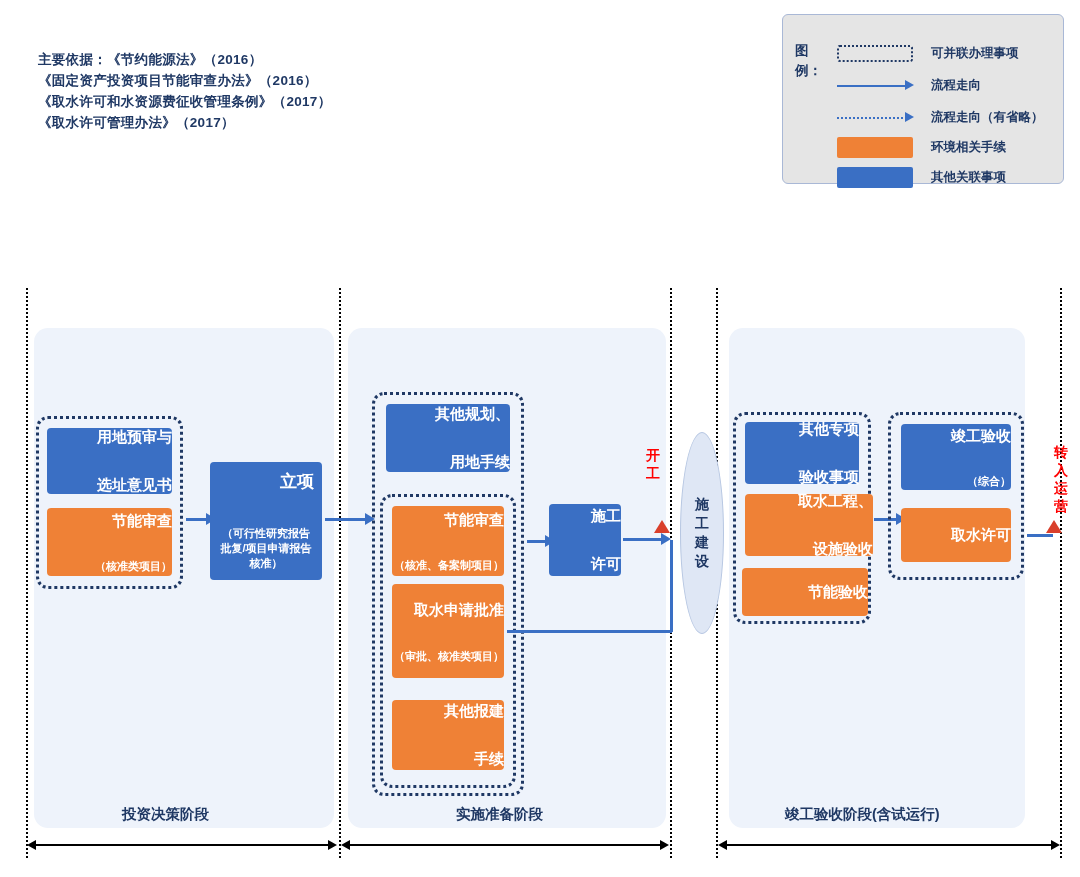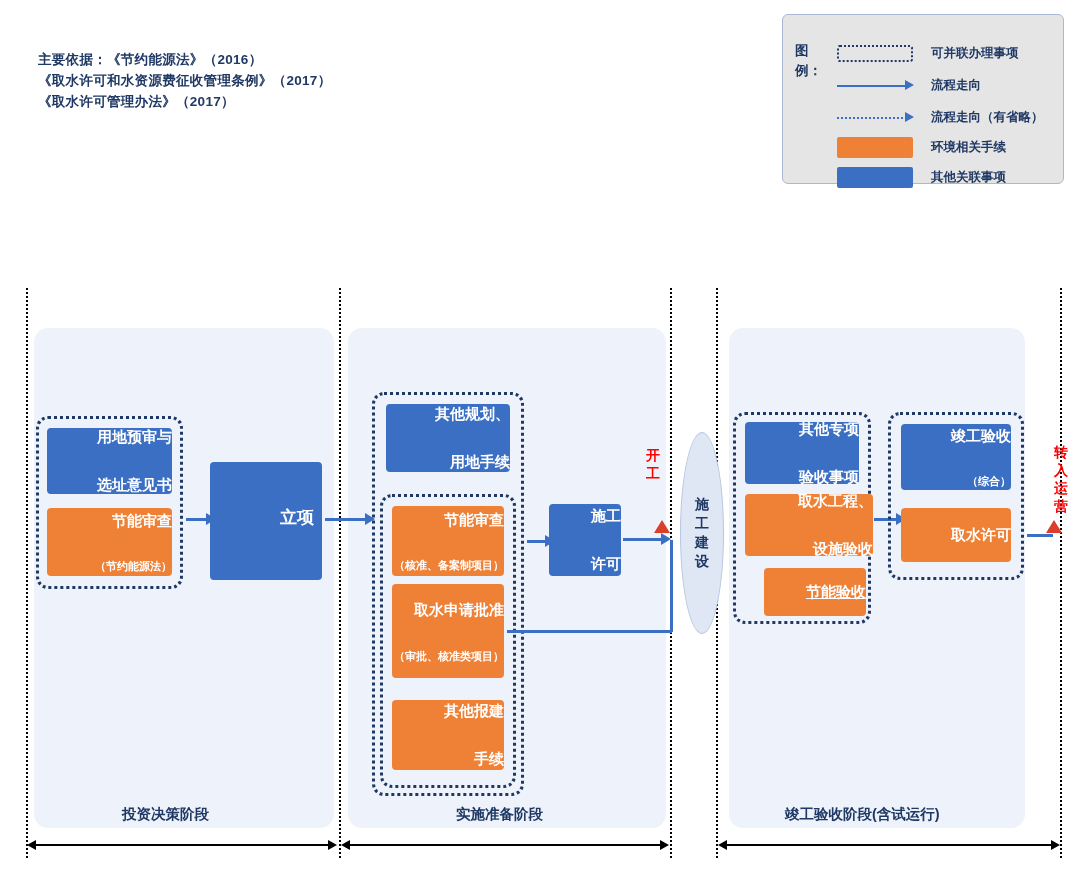--- a/index.html
+++ b/index.html
@@ -112,20 +112,21 @@
   .phaselbl{
     position:absolute;font-size:14.5px;color:#1f3864;font-weight:bold;white-space:nowrap;
   }
 </style>
 </head>
 <body>
 
 <div class="abs" id="notes">
   <div class="gap"></div>
   <div class="line">主要依据：《节约能源法》（2016）</div>
+  <div class="line">《固定资产投资项目节能审查办法》（2016）</div>
   <div class="line">《取水许可和水资源费征收管理条例》（2017）</div>
   <div class="line">《取水许可管理办法》（2017）</div>
 </div>
 
 <div class="abs" id="legend">
   <div class="title">图例：</div>
 
   <div class="lg-row" style="top:26px;">
     <div class="lg-sym">
         <div class="dashbox"></div>
@@ -176,28 +177,29 @@
 
 <div class="dgroup" style="left:36px;top:416px;width:147px;height:173px;"></div>
 
 <div class="node blue" style="left:47px;top:428px;width:125px;height:66px;">
   <div class="t1">用地预审与</div>
   <div class="t1">选址意见书</div>
 </div>
 
 <div class="node orange" style="left:47px;top:508px;width:125px;height:68px;">
   <div class="t1">节能审查</div>
-  <div class="t2">（节约能源法）</div>
+  <div class="t2">（核准类项目）</div>
 </div>
 
 <div class="conn" style="left:186px;top:518px;width:22px;height:3px;"></div>
 <div class="chead" style="left:206px;top:513px;"></div>
 
 <div class="node blue" style="left:210px;top:462px;width:112px;height:118px;padding:0 8px;">
   <div class="t1" style="font-size:17px;margin-bottom:6px;">立项</div>
+  <div class="t2">（可行性研究报告批复/项目申请报告核准）</div>
 </div>
 
 <div class="conn" style="left:325px;top:518px;width:42px;height:3px;"></div>
 <div class="chead" style="left:365px;top:513px;"></div>
 
 <div class="dgroup" style="left:372px;top:392px;width:152px;height:404px;"></div>
 
 <div class="node blue" style="left:386px;top:404px;width:124px;height:68px;">
   <div class="t1">其他规划、</div>
   <div class="t1">用地手续</div>
@@ -248,21 +250,21 @@
 <div class="node blue" style="left:745px;top:422px;width:114px;height:62px;">
   <div class="t1">其他专项</div>
   <div class="t1">验收事项</div>
 </div>
 
 <div class="node orange" style="left:745px;top:494px;width:128px;height:62px;">
   <div class="t1">取水工程、</div>
   <div class="t1">设施验收</div>
 </div>
 
-<div class="node orange" style="left:764px;top:568px;width:102px;height:48px;text-decoration:underline;">
+<div class="node orange" style="left:742px;top:568px;width:126px;height:48px;">
   <div class="t1">节能验收</div>
 </div>
 
 <div class="conn" style="left:874px;top:518px;width:26px;height:3px;"></div>
 <div class="chead" style="left:896px;top:513px;"></div>
 
 <div class="dgroup" style="left:888px;top:412px;width:136px;height:168px;"></div>
 
 <div class="node blue" style="left:901px;top:424px;width:110px;height:66px;">
   <div class="t1">竣工验收</div>

